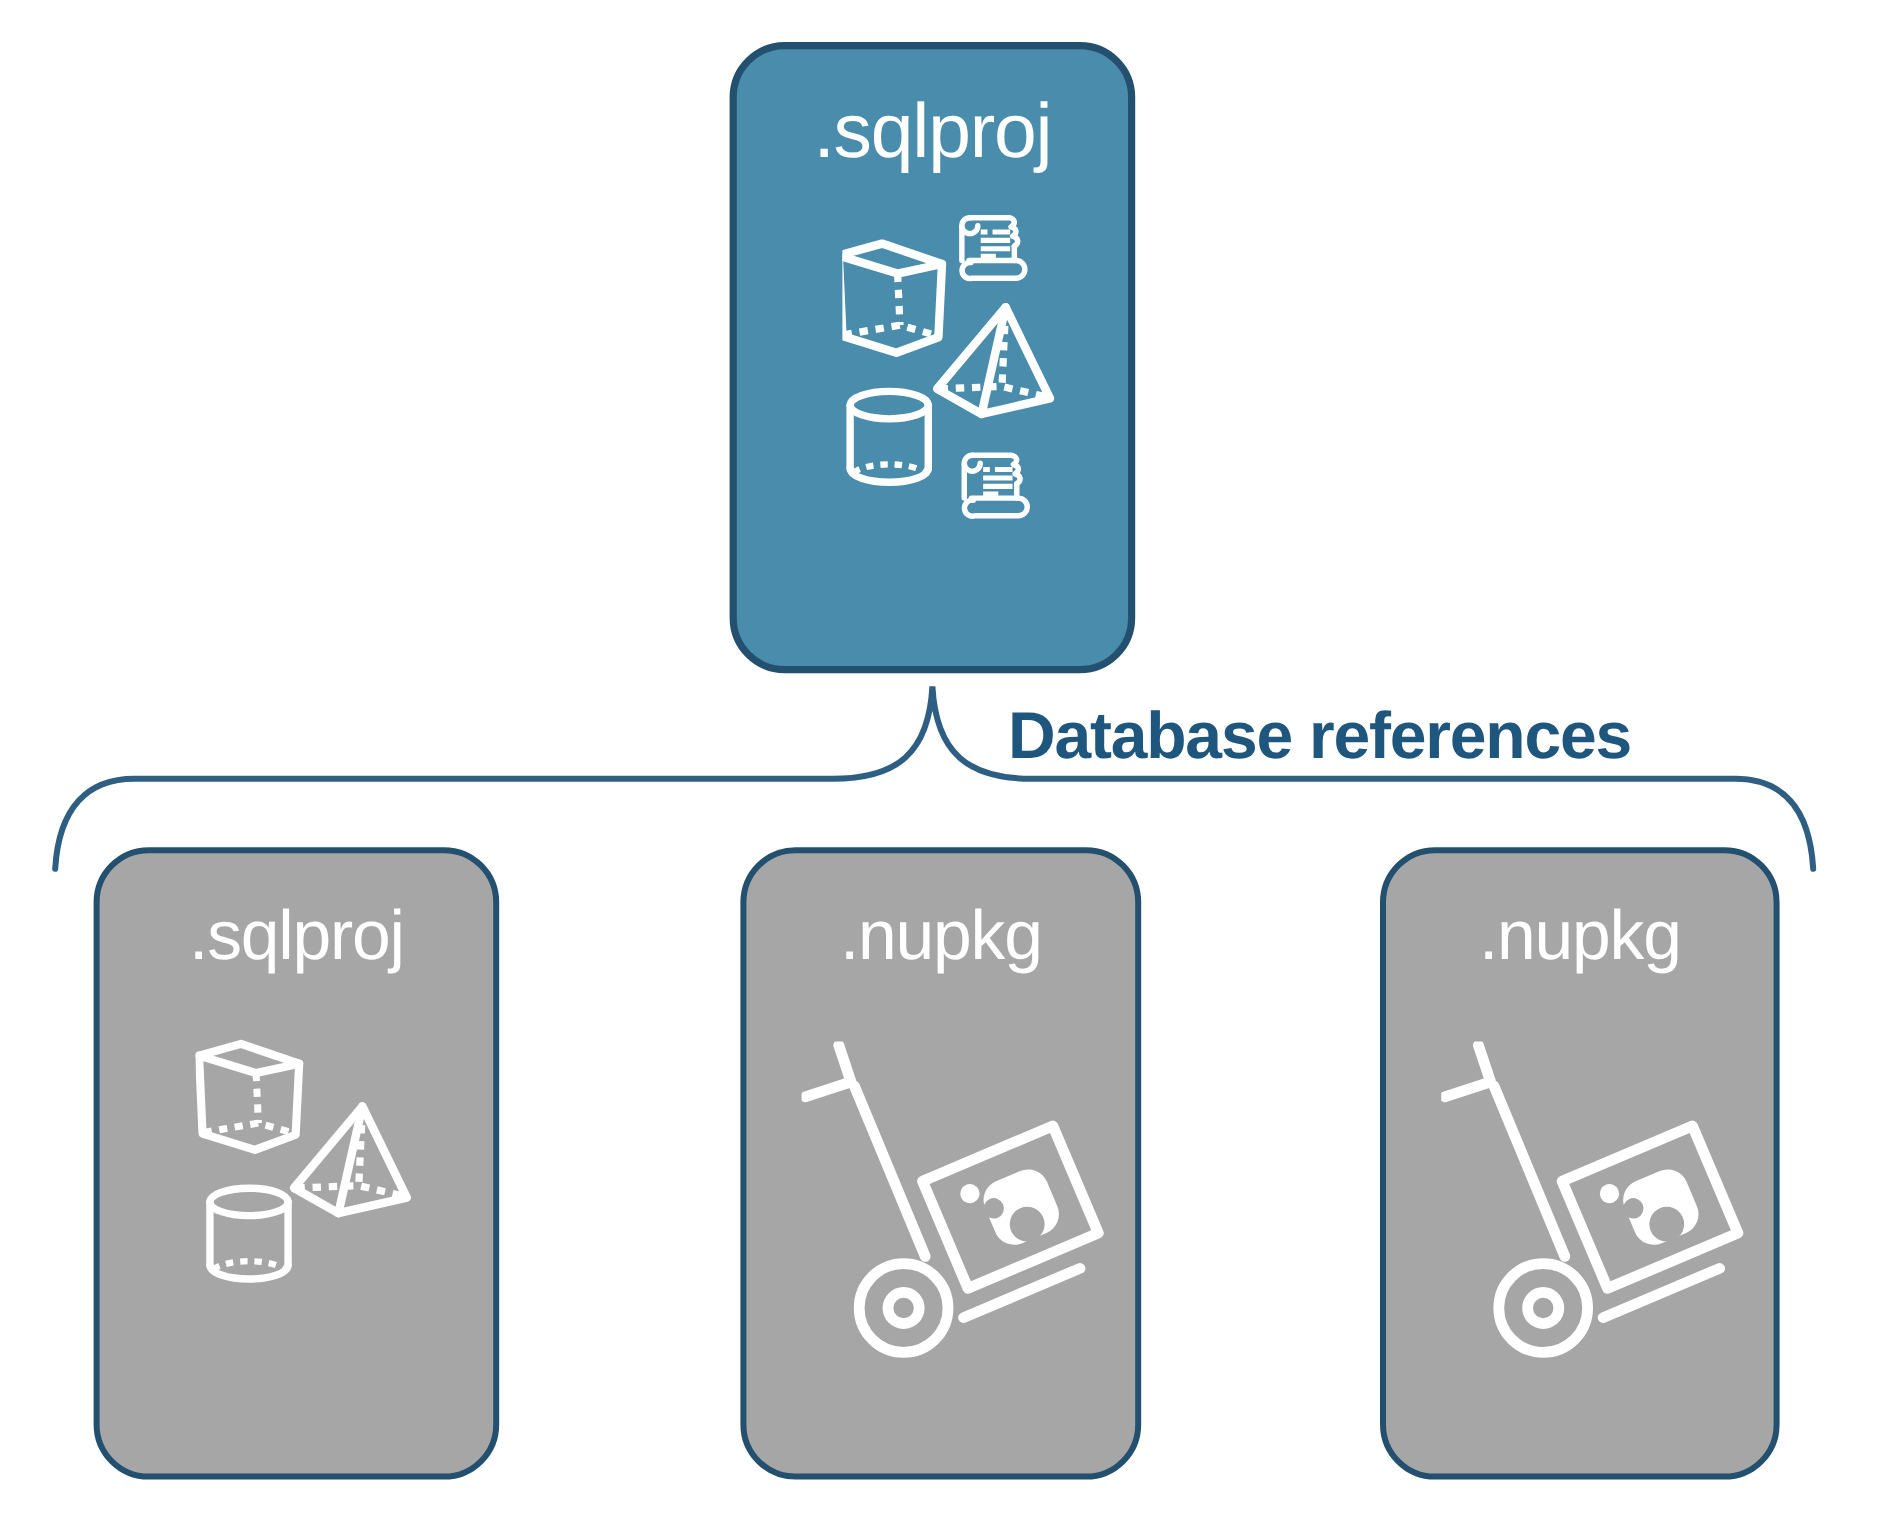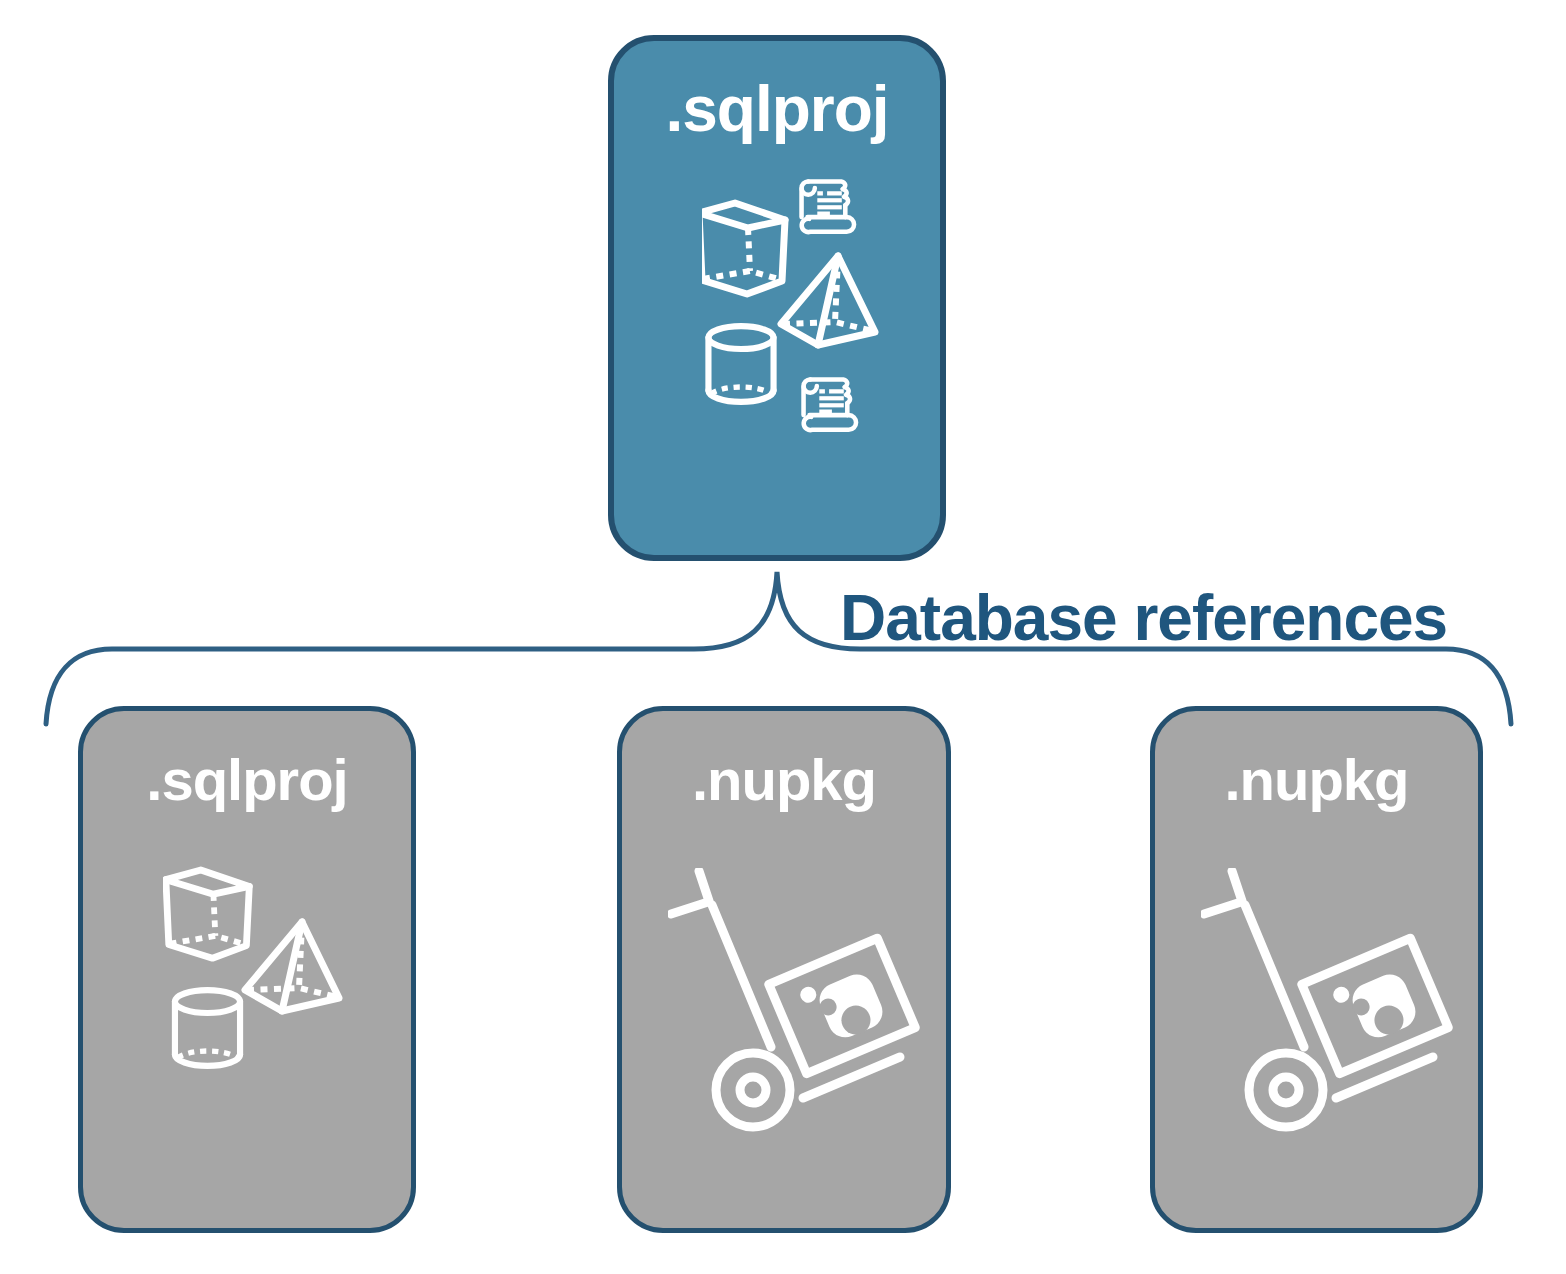--- a/index.html
+++ b/index.html
@@ -7,40 +7,40 @@
     position:relative;width:1566px;height:1274px;background:#FFFFFF;
     font-family:"Liberation Sans",sans-serif;overflow:hidden;
   }
   .node{position:absolute;box-sizing:border-box;border:6px solid #24506F;border-radius:46px;}
   .node.root{left:608px;top:35px;width:338px;height:526px;background:#4A8CAB;}
   .node.child{background:#A6A6A6;border-width:5px;}
   #child-0{left:78px;top:706px;width:338px;height:527px;}
   #child-1{left:617px;top:706px;width:334px;height:527px;}
   #child-2{left:1150px;top:706px;width:333px;height:527px;}
   .node-label{
-    color:#FFFFFF;font-weight:bold;text-align:center;letter-spacing:-1px;line-height:1;
+    color:#FFFFFF;font-weight:normal;text-align:center;letter-spacing:-1px;line-height:1;
   }
   .root .node-label{font-size:64px;margin-top:36px;}
   .child .node-label{font-size:58px;margin-top:40px;}
   .icon-svg{position:absolute;}
   .root-icons{left:88px;top:133px;}
   .sql-icons{left:80px;top:150px;}
   .trolley-icons{left:46px;top:157px;}
   
   .ws{fill:none;stroke:#FFFFFF;stroke-width:7;stroke-linejoin:round;stroke-linecap:round;}
   .wd{fill:none;stroke:#FFFFFF;stroke-width:6;stroke-dasharray:7 6.5;}
   .sc{fill:none;stroke:#FFFFFF;stroke-width:6.5;stroke-linejoin:round;stroke-linecap:round;}
   .sx{fill:none;stroke:#FFFFFF;stroke-width:6;stroke-linecap:butt;}
   .tk{fill:none;stroke:#FFFFFF;stroke-width:9;stroke-linejoin:round;stroke-linecap:round;}
   .tkf{fill:#FFFFFF;stroke:none;}
   .hole{fill:#A6A6A6;stroke:none;}
   .brace-svg{position:absolute;left:0;top:0;pointer-events:none;}
   .brace-path{fill:none;stroke:#2E5F83;stroke-width:5;stroke-linecap:round;}
   .connector-label{
-    position:absolute;left:840px;top:586px;font-size:64px;font-weight:bold;
+    position:absolute;left:840px;top:586px;font-size:55px;font-weight:bold;
     color:#1F567E;letter-spacing:-1px;line-height:1;white-space:nowrap;
   }
   .defs-holder{position:absolute;width:0;height:0;overflow:hidden;}
 </style>
 </head>
 <body>
 
 <div class="canvas">
 
   <svg class="defs-holder" aria-hidden="true">

